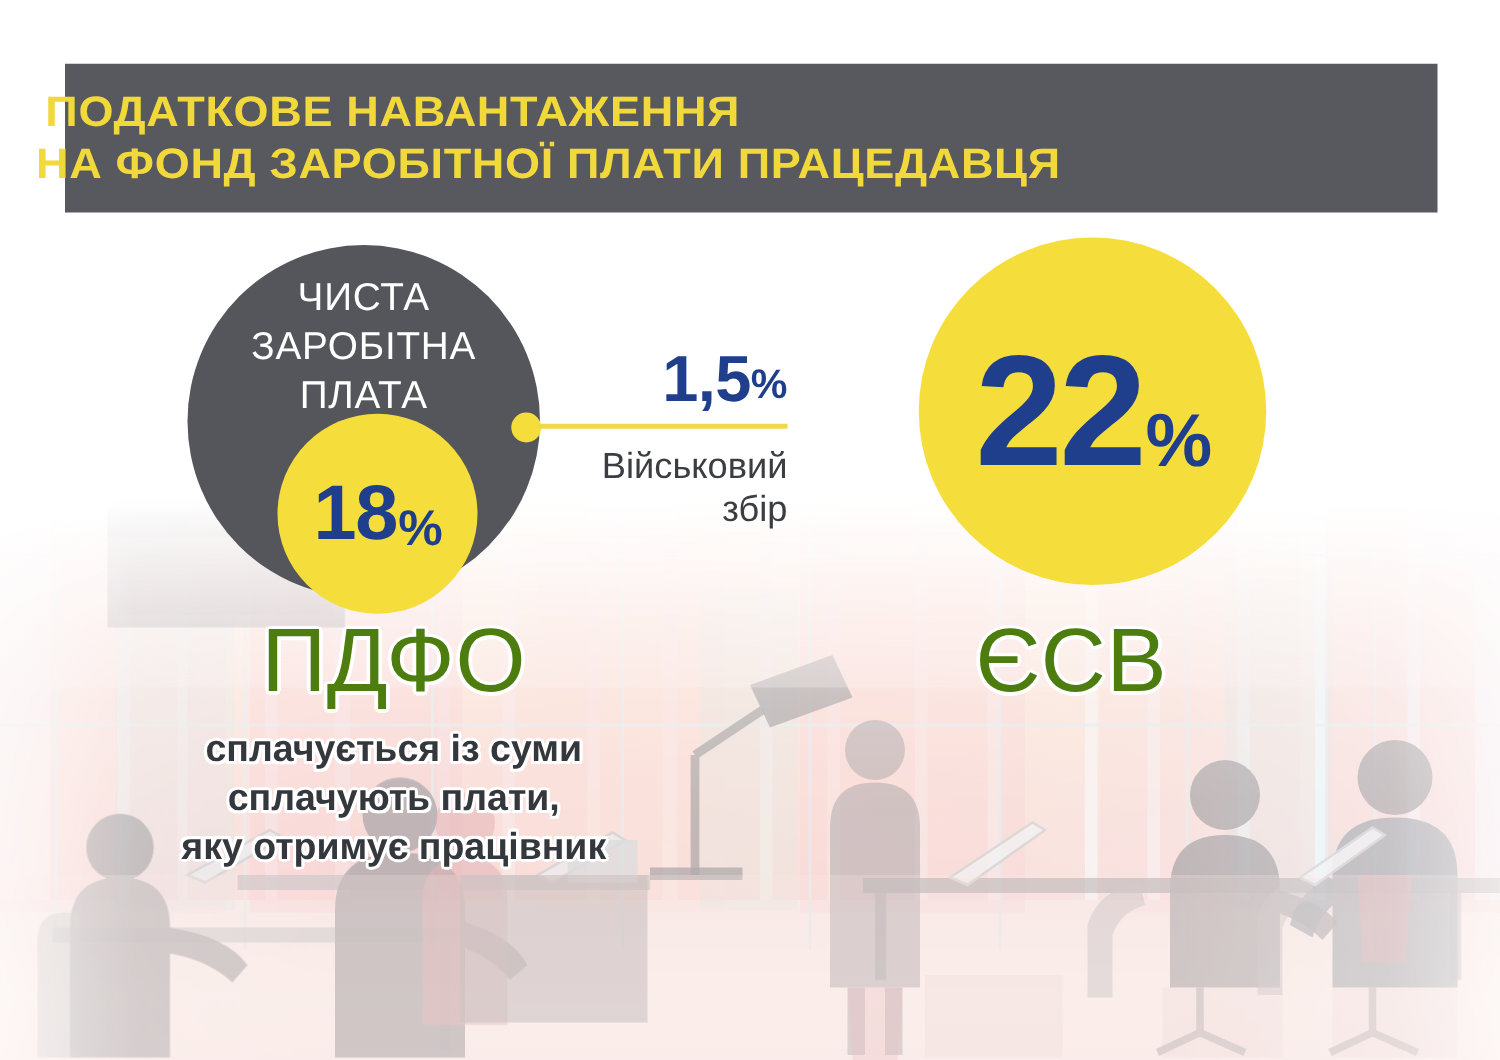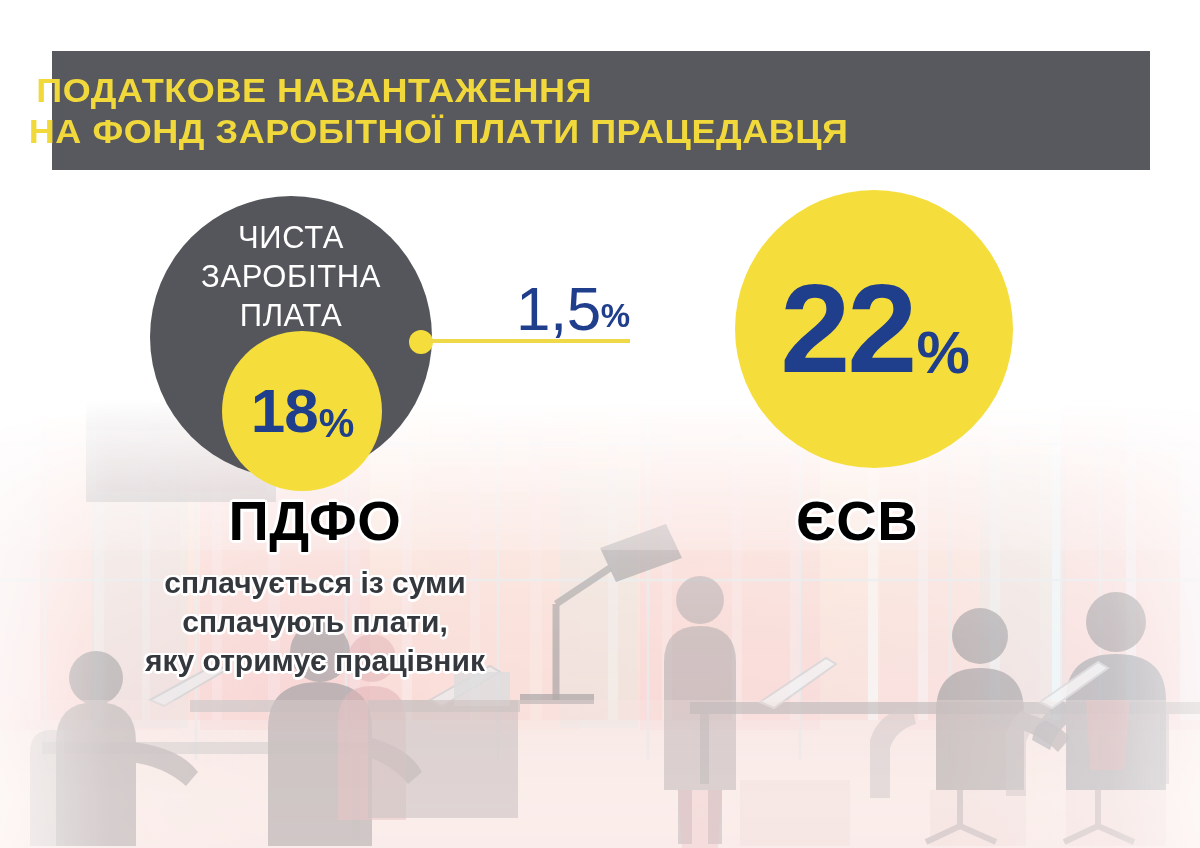--- a/index.html
+++ b/index.html
@@ -172,22 +172,22 @@
   .levy-pct {
     position: absolute;
     left: 380px;
     top: 278px;
     width: 250px;
     text-align: right;
     line-height: 1;
   }
   .levy-pct .num {
     color: #1F3E8C;
-    font-size: 62px;
-    font-weight: 400;
+    font-size: 52px;
+    font-weight: 700;
     letter-spacing: -0.5px;
   }
   .levy-pct .sym {
     color: #1F3E8C;
     font-size: 33px;
     font-weight: 700;
     position: relative;
     top: -3px;
   }
   .levy-label {
@@ -238,23 +238,23 @@
     top: 24px;
     left: 2px;
   }
 
   
   .block {
     position: absolute;
     text-align: center;
   }
   .block-title {
-    color: #000000;
-    font-weight: 700;
-    font-size: 56px;
+    color: #4d7c0f;
+    font-weight: 400;
+    font-size: 72px;
     line-height: 1.05;
     letter-spacing: 0.5px;
     text-shadow:
       -2px -2px 0 #fff,  2px -2px 0 #fff,
       -2px  2px 0 #fff,  2px  2px 0 #fff,
       -3px  0   0 #fff,  3px  0   0 #fff,
        0   -3px 0 #fff,  0    3px 0 #fff;
   }
   .block-body {
     color: #34373C;
@@ -471,20 +471,24 @@
     <span class="num">18</span>
     <span class="sym">%</span>
   </div>
 
   <div class="connector-dot"></div>
   <div class="connector-line"></div>
 
   <div class="levy-pct">
     <span class="num">1,5</span><span class="sym">%</span>
   </div>
+  <div class="levy-label">
+    <div>Військовий</div>
+    <div>збір</div>
+  </div>
 
   <div class="yellow-circle-22"></div>
   <div class="pct-22">
     <span class="num">22</span>
     <span class="sym">%</span>
   </div>
 
   <div class="block" id="block-pdfo">
     <div class="block-title">ПДФО</div>
     <div class="block-body">

